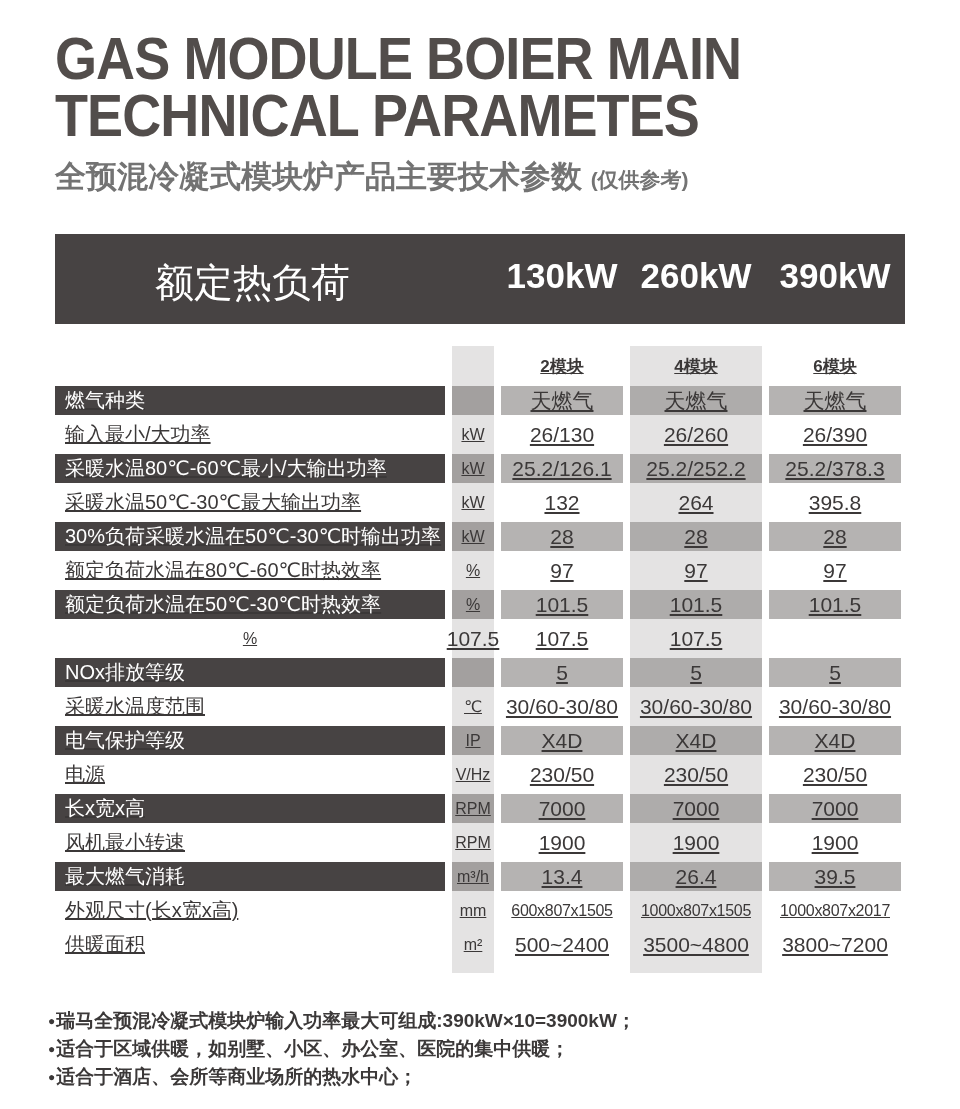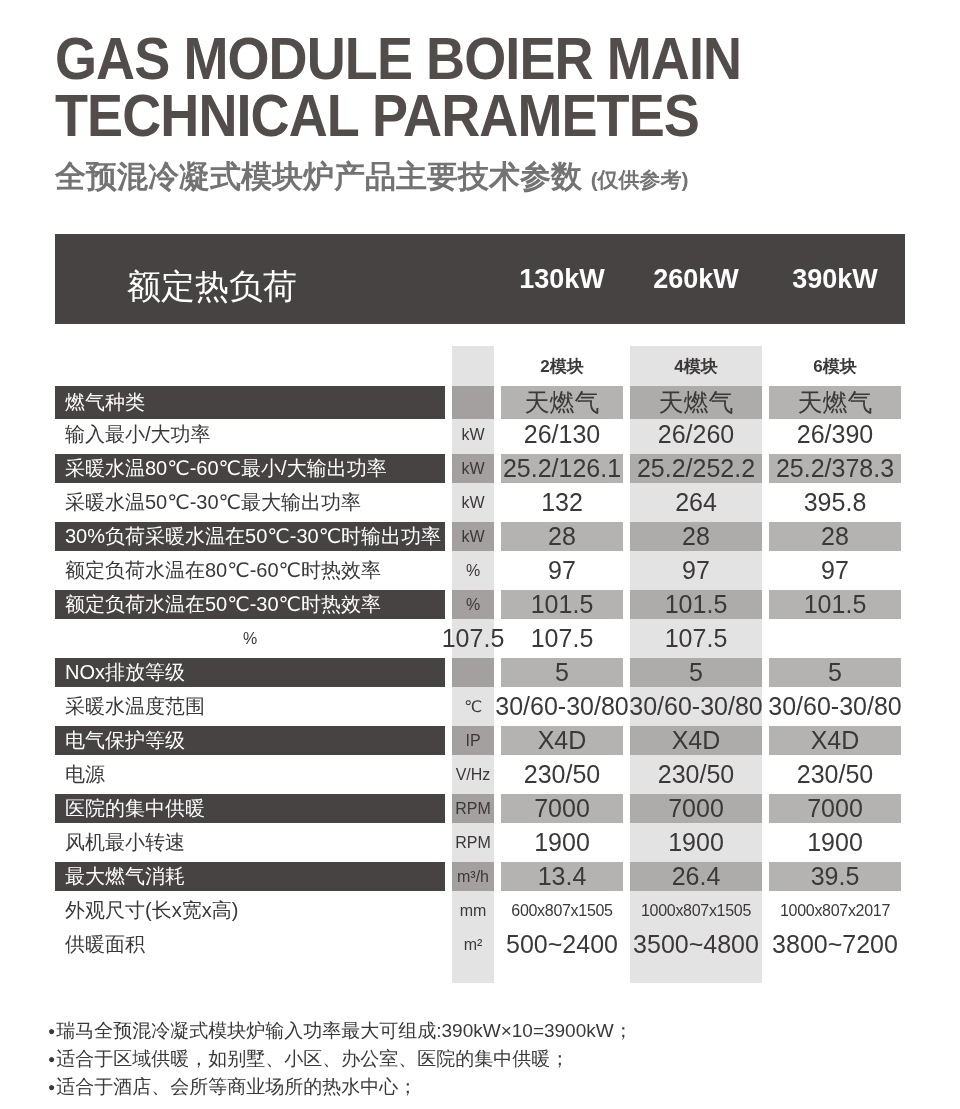--- a/index.html
+++ b/index.html
@@ -38,36 +38,37 @@
   
   .band {
     margin-top: 36px;
     height: 90px;
     background: #474343;
     align-content: end;
     padding-bottom: 14px;
   }
   .band-label {
     color: #ffffff;
-    font-size: 34px;
-    padding-left: 72px;
+    font-size: 39px;
+    padding-left: 100px;
     white-space: nowrap;
   }
   .band-col {
     color: #ffffff;
-    font-size: 27px;
+    font-size: 35px;
     font-weight: 700;
     text-align: center;
   }
 
   
   .table-wrap {
     position: relative;
     margin-top: 22px;
     padding-bottom: 8px;
+    text-decoration: underline;
   }
   .stripe {
     position: absolute;
     top: 0;
     height: 100%;
     background: #e4e3e3;
     z-index: 0;
   }
   .stripe-unit { left: 397px; width: 42px; }
   .stripe-col2 { left: 575px; width: 132px; }
@@ -79,40 +80,41 @@
     text-align: center;
     color: #3b3838;
   }
 
   .row {
     position: relative;
     z-index: 1;
     height: 29px;
     margin-bottom: 5px;
   }
-  .row:last-of-type { margin-bottom: 16px; }
+  .row:last-of-type { margin-bottom: 6px; }
 
   .cell { display: flex; align-items: center; }
   .lbl  { font-size: 20px; padding-left: 10px; white-space: nowrap; }
   .unit { justify-content: center; font-size: 16px; }
-  .val  { justify-content: center; font-size: 25px; white-space: nowrap; }
+  .val  { justify-content: center; font-size: 21px; white-space: nowrap; }
   .row.compact .val { font-size: 16px; letter-spacing: -0.3px; text-align: right; }
 
   .row.dark .lbl  { background: #474343; color: #ffffff; }
   .row.dark .unit { background: #a3a09f; }
   .row.dark .val  { background: #b5b3b2; }
   .row.dark .c2   { background: #aeacab; }
 
   
   .notes { margin-top: 34px; margin-left: -7px; }
   .note-line {
     font-size: 19px;
     line-height: 27px;
     color: #3b3838;
     white-space: nowrap;
+    font-weight: bold;
   }
   .note-line .bullet {
     font-size: 12px;
     vertical-align: 2px;
     margin-right: 1px;
   }
 </style>
 </head>
 <body>
 
@@ -237,21 +239,21 @@
 
     <div class="row cols">
       <div class="cell lbl">电源</div>
       <div class="cell unit">V/Hz</div>
       <div class="cell val">230/50</div>
       <div class="cell val c2">230/50</div>
       <div class="cell val c3">230/50</div>
     </div>
 
     <div class="row dark cols">
-      <div class="cell lbl">医院的集中供暖</div>
+      <div class="cell lbl">长x宽x高</div>
       <div class="cell unit">RPM</div>
       <div class="cell val">7000</div>
       <div class="cell val c2">7000</div>
       <div class="cell val c3">7000</div>
     </div>
 
     <div class="row cols">
       <div class="cell lbl">风机最小转速</div>
       <div class="cell unit">RPM</div>
       <div class="cell val">1900</div>

